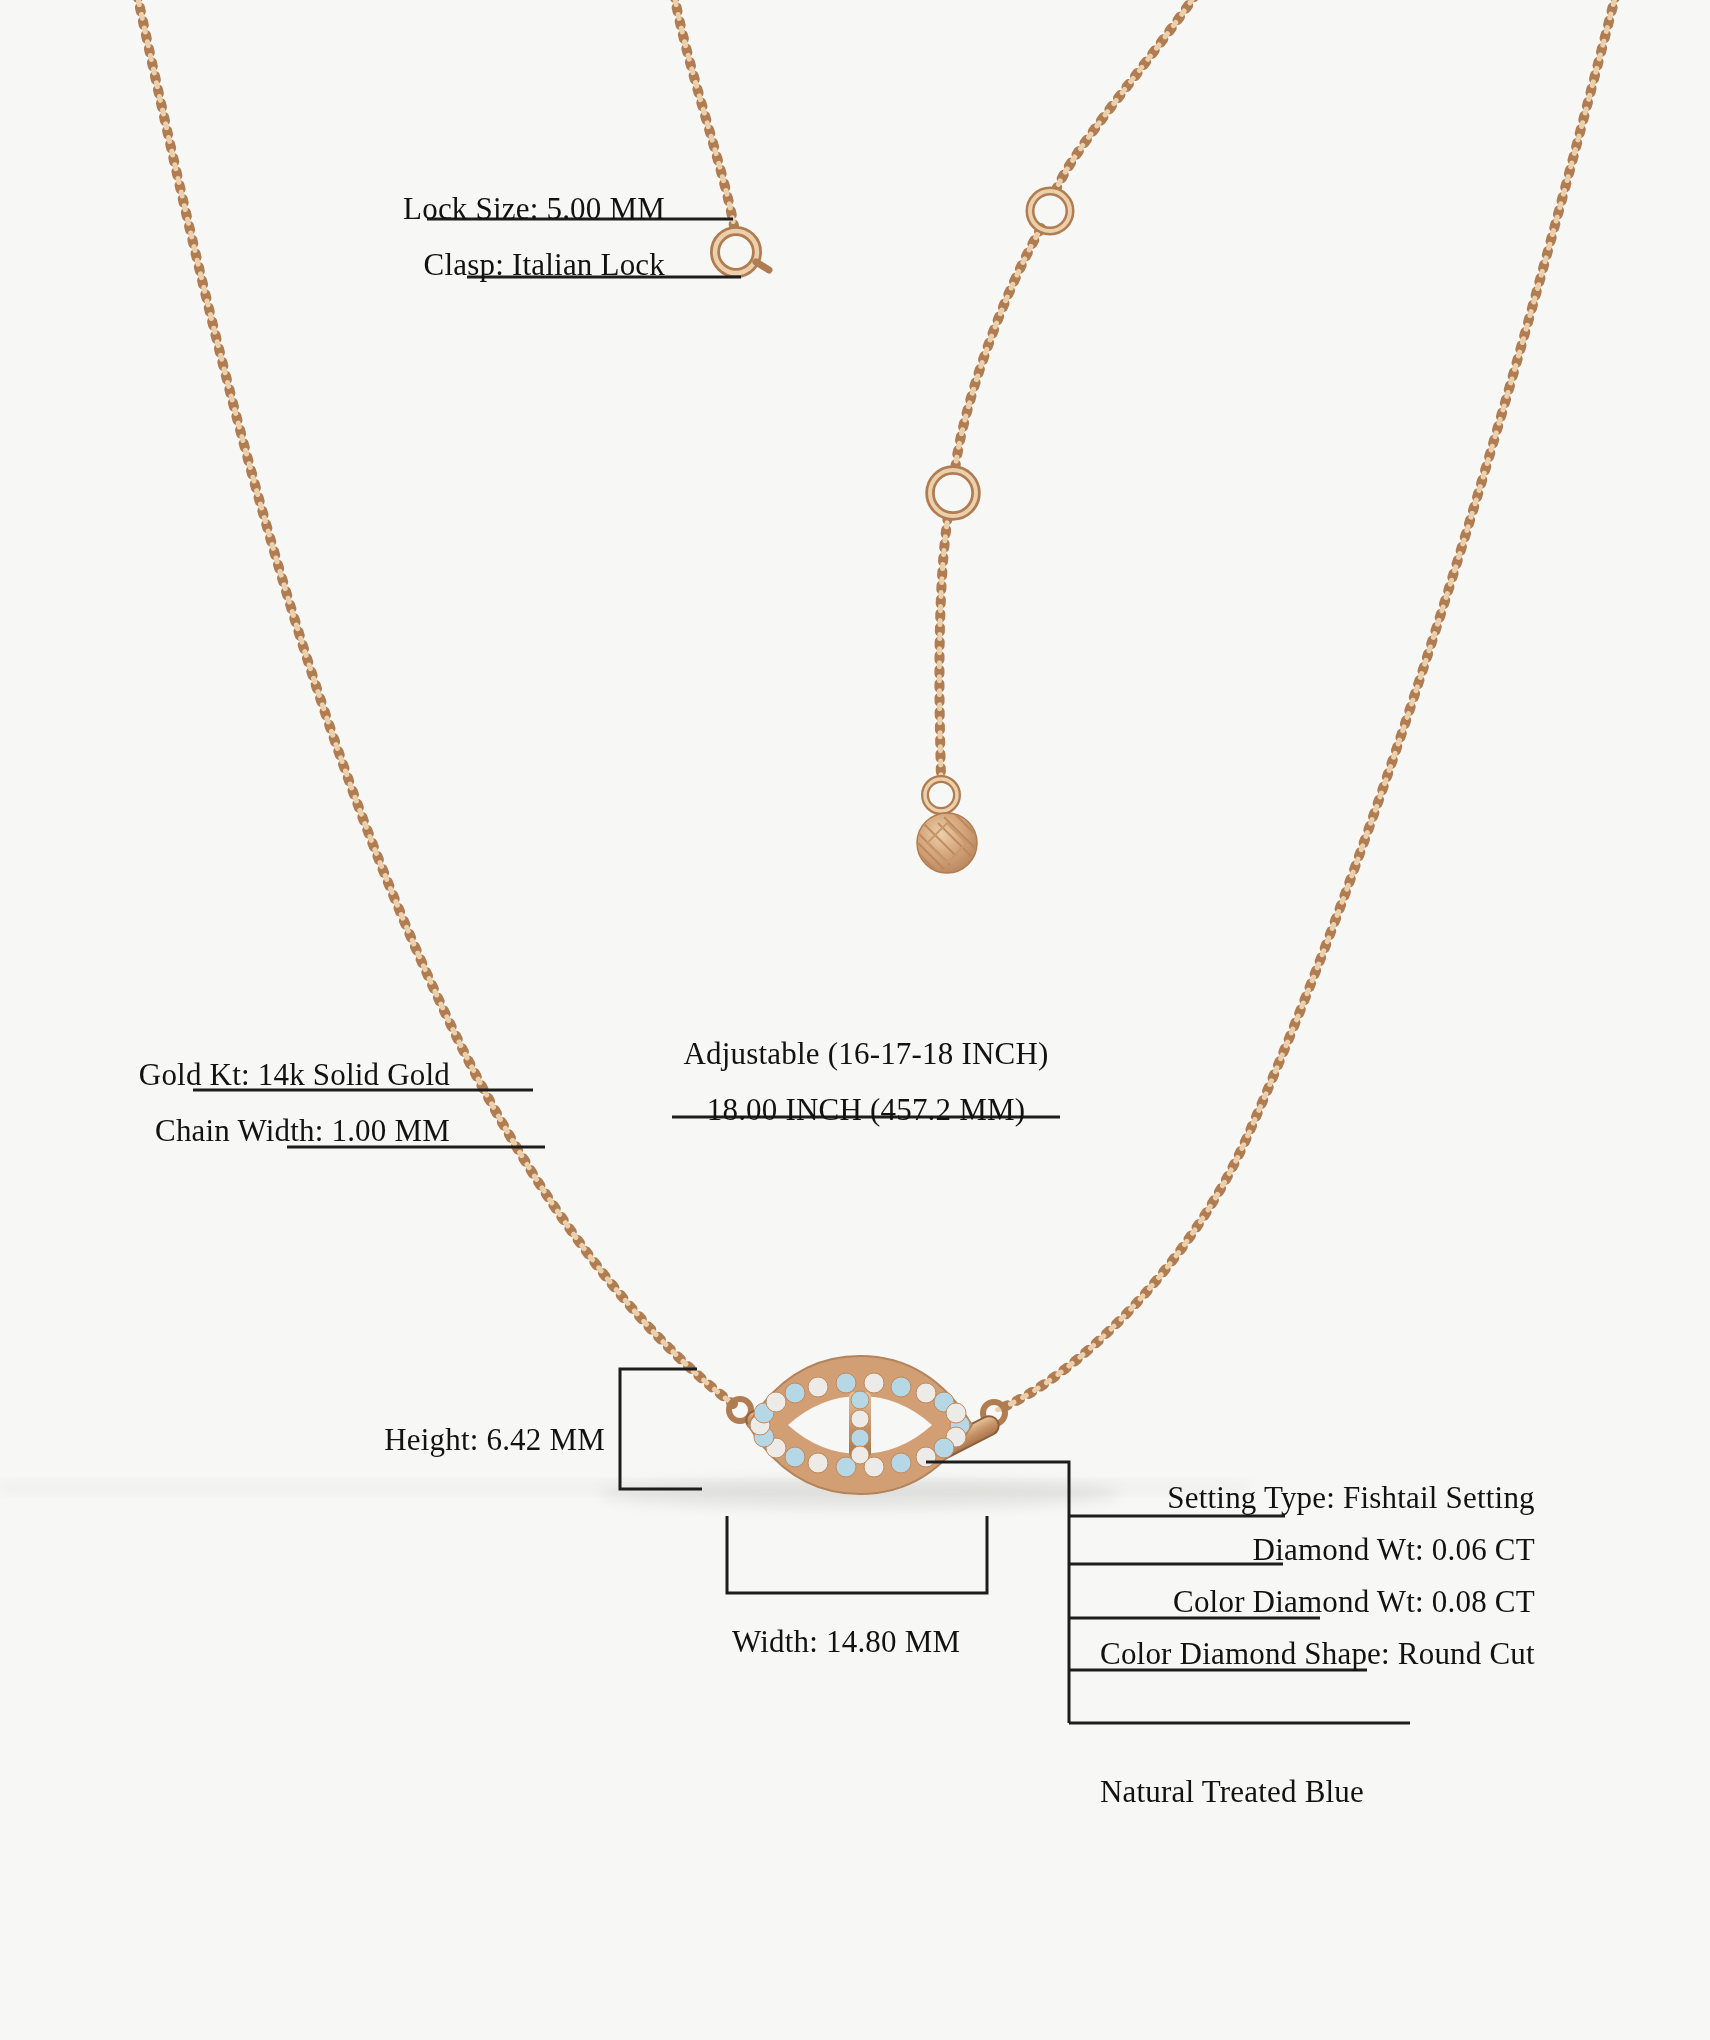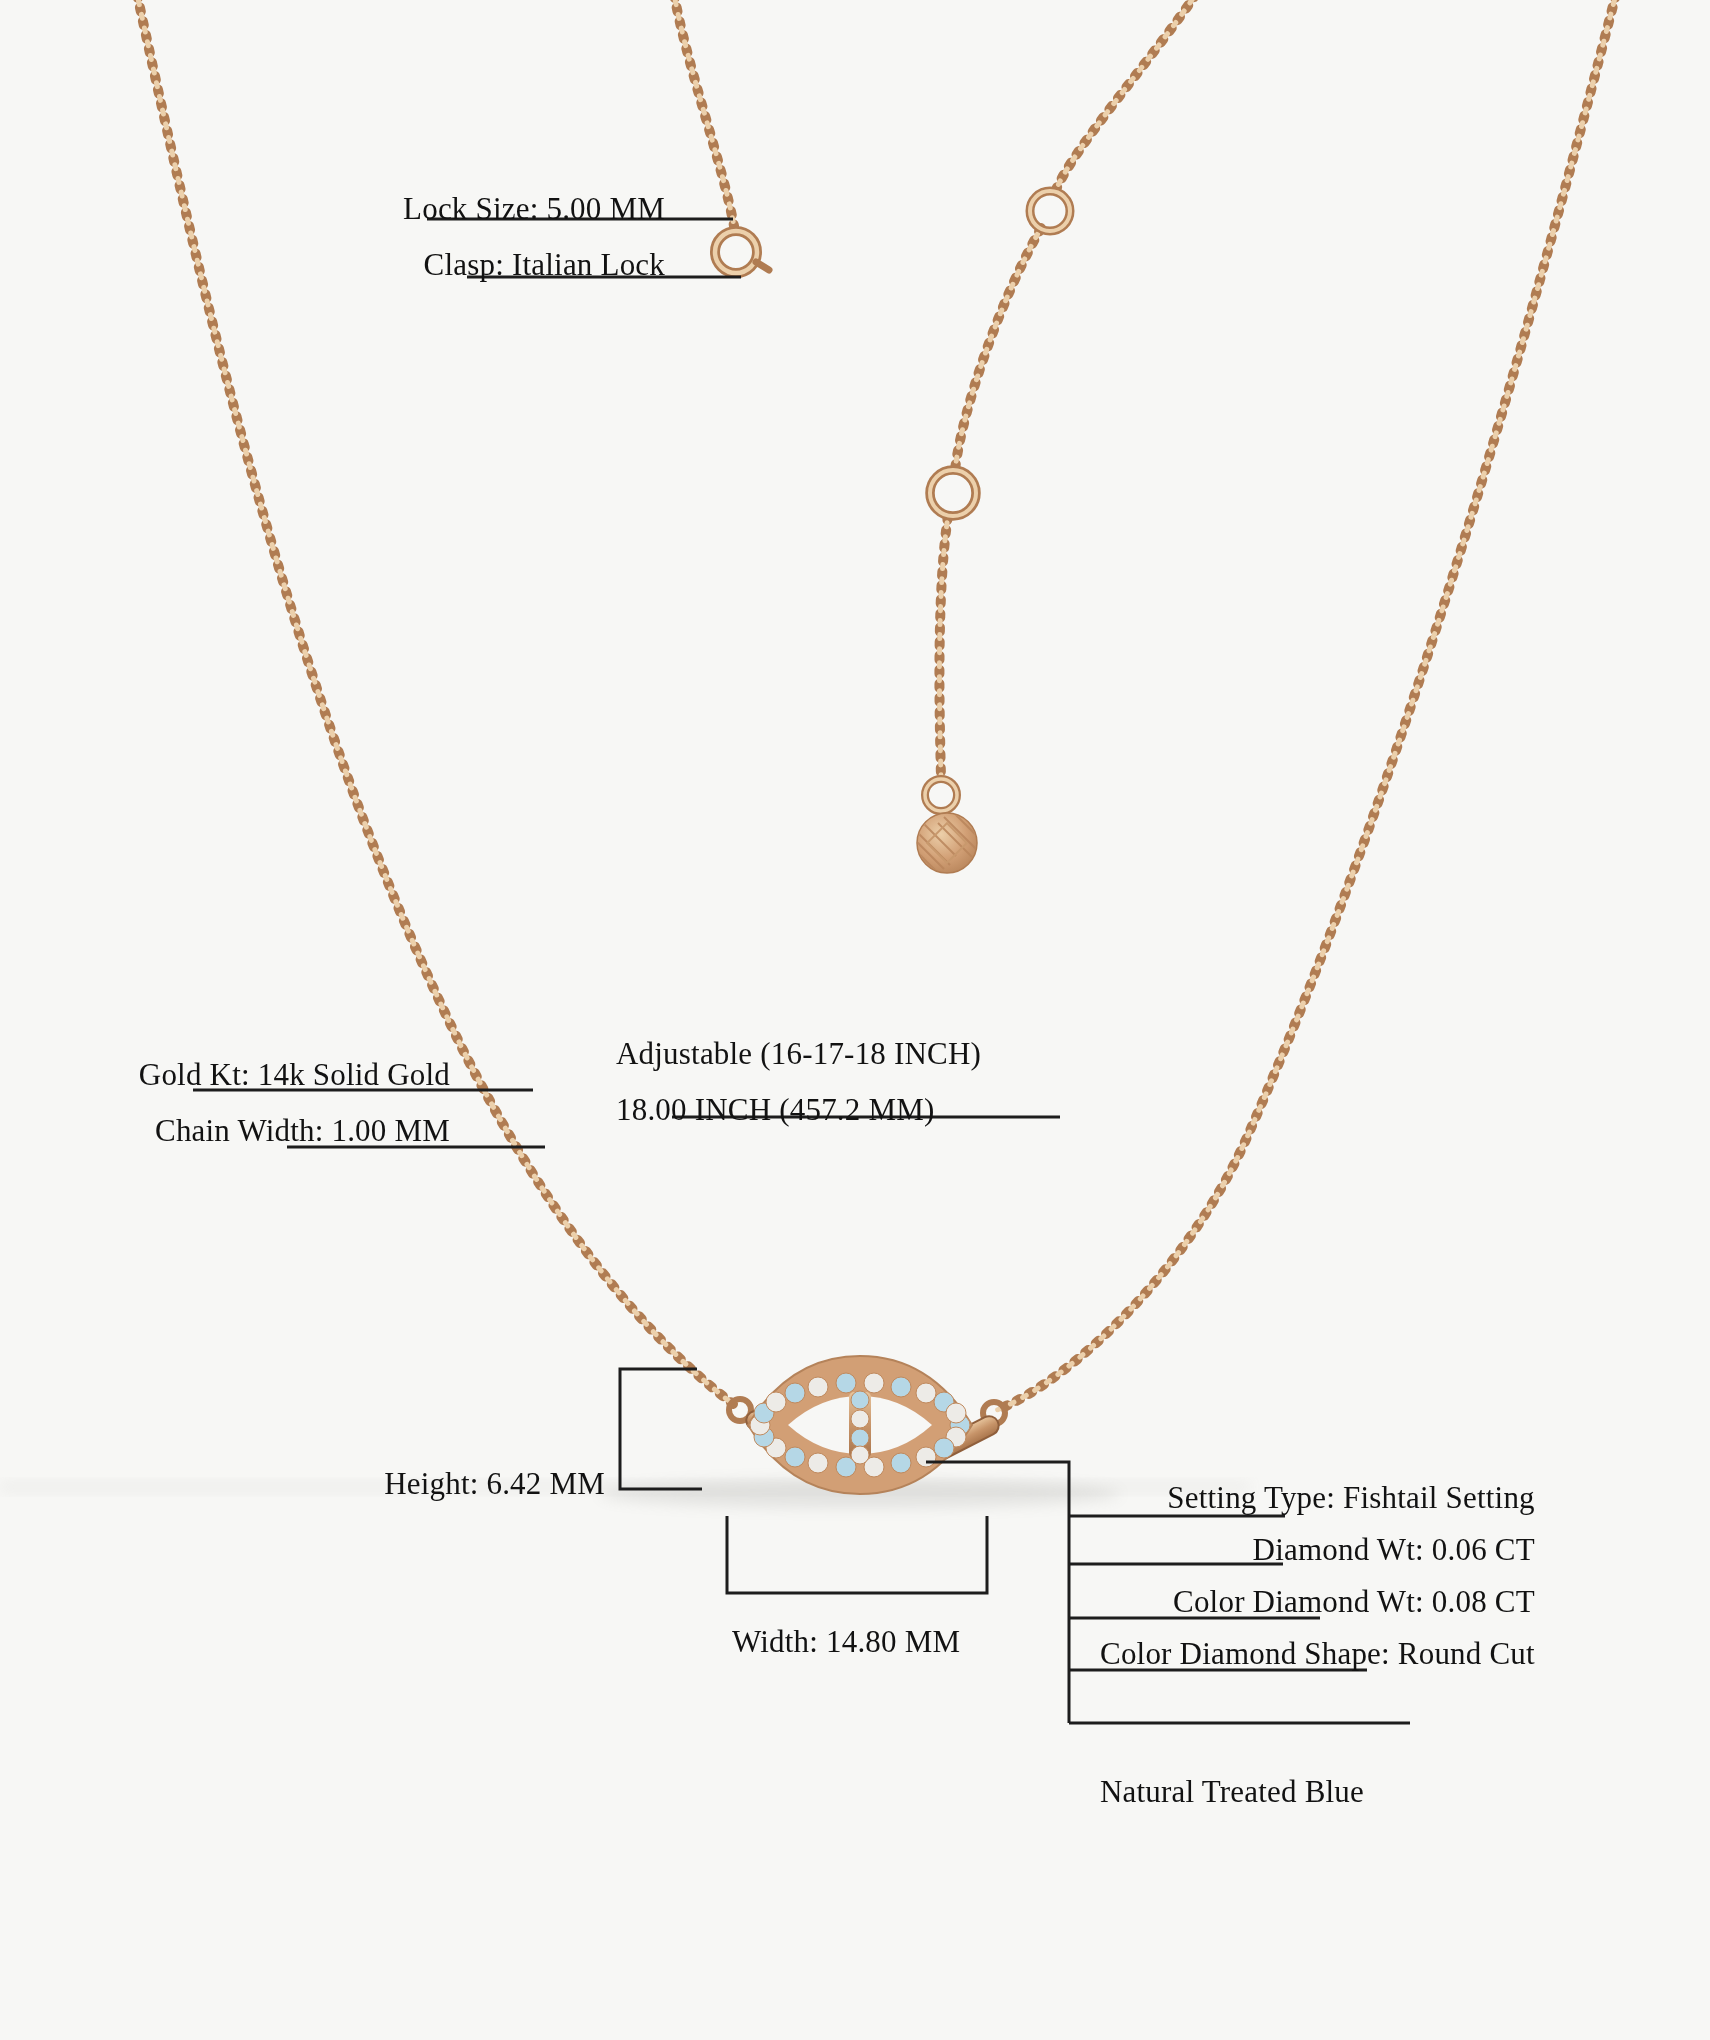--- a/index.html
+++ b/index.html
@@ -9,21 +9,21 @@
     font-family:"Liberation Serif","DejaVu Serif",serif;
     color:var(--text,#121212);
   }
   .art{position:absolute;left:0;top:0;}
   .ann-text{
     position:absolute;white-space:nowrap;
     font-size:31px;line-height:56px;color:var(--text,#121212);
     letter-spacing:0.2px;
   }
   .right-align{text-align:right;}
-  .center-align{text-align:left;}
+  .center-align{text-align:center;}
   .spec-list div{line-height:52px;text-align:right;}
   
   .ln{stroke:var(--annotation-line,#1d1d1d);stroke-width:3;fill:none;}
   .chain-base{stroke:var(--gold,#cfa077);stroke-width:3;fill:none;}
   .chain-dark{stroke:var(--gold-dark,#b07c52);stroke-width:10;fill:none;
               stroke-dasharray:4 10;stroke-linecap:round;}
   .chain-lite{stroke:var(--gold-light,#ecd0ab);stroke-width:5;fill:none;
               stroke-dasharray:4 10;stroke-dashoffset:-7;stroke-linecap:round;}
   .ring-dark{stroke:var(--gold-dark,#b07c52);fill:none;}
   .ring-lite{stroke:var(--gold-light,#ecd0ab);fill:none;}
@@ -198,21 +198,21 @@
   <div class="ann-text right-align" style="right:1260px;top:1047px;">
     <div>Gold Kt: 14k Solid Gold</div>
     <div>Chain Width: 1.00 MM</div>
   </div>
 
   <div class="ann-text center-align" style="left:616px;top:1026px;width:500px;">
     <div>Adjustable (16-17-18 INCH)</div>
     <div>18.00 INCH (457.2 MM)</div>
   </div>
 
-  <div class="ann-text" style="right:1105px;top:1412px;margin-top:44px;">Height: 6.42 MM</div>
+  <div class="ann-text" style="right:1105px;top:1412px;">Height: 6.42 MM</div>
 
   <div class="ann-text" style="left:732px;top:1614px;">Width: 14.80 MM</div>
 
   <div class="ann-text spec-list" style="left:1100px;top:1472px;">
     <div>Setting Type: Fishtail Setting</div>
     <div>Diamond Wt: 0.06 CT</div>
     <div>Color Diamond Wt: 0.08 CT</div>
     <div>Color Diamond Shape: Round Cut</div>
   </div>
 

